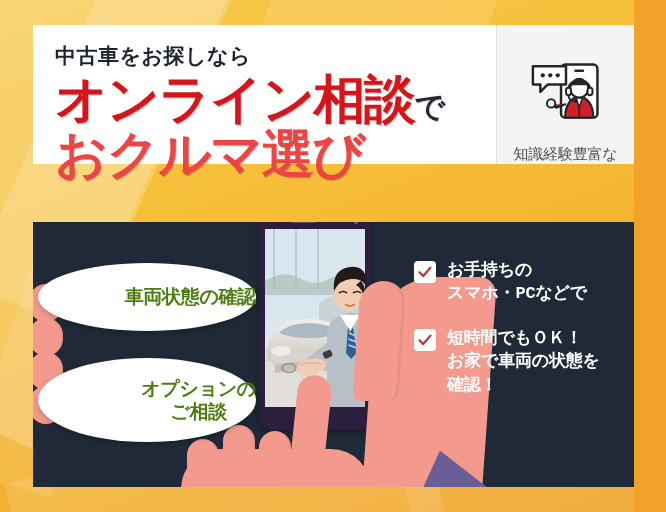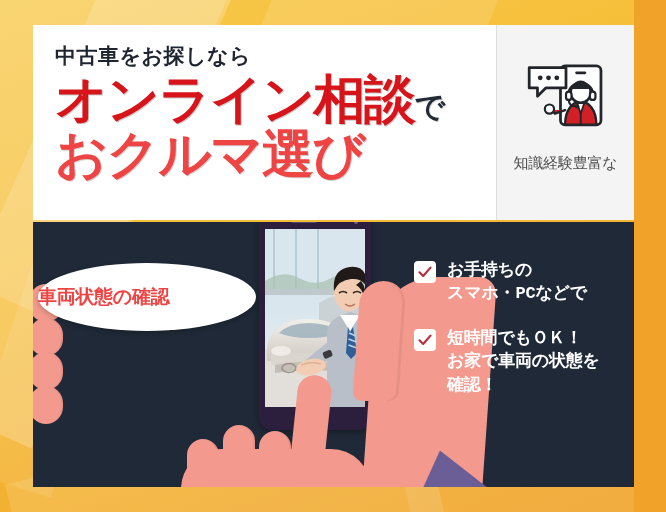--- a/index.html
+++ b/index.html
@@ -20,21 +20,21 @@
   #bg .s1 { width:300px; height:520px; left:-150px; top:-110px; transform:rotate(24deg); }
   #bg .s2 { width:120px; height:520px; left:70px;  top:-190px; transform:rotate(24deg); background:rgba(255,255,255,.16); }
   #bg .s3 { width:210px; height:300px; left:300px; top:-200px; transform:rotate(22deg); background:rgba(255,255,255,.13); }
   #bg .s4 { width:420px; height:260px; left:30px;  top:430px;  transform:rotate(-14deg); background:rgba(255,255,255,.13); }
   #bg .s5 { width:330px; height:200px; left:420px; top:440px;  transform:rotate(-12deg); background:rgba(255,255,255,.10); }
   #bg .s6 { width:90px;  height:240px; left:0px;   top:250px;  transform:rotate(18deg); background:rgba(255,255,255,.10); }
   #bg .right-solid { position:absolute; right:0; top:0; width:32px; height:512px; background:#F0A229; }
 
   
   #header-card {
-    position:absolute; left:33px; top:25px; width:601px; height:195px;
+    position:absolute; left:33px; top:25px; width:601px; height:139px;
     background:#FFFFFF; display:flex;
   }
   #headline-area { width:463px; padding:20px 0 0 22px; position:relative; }
 
   .kicker {
     font-size:21px; font-weight:700; color:#1E2430;
     letter-spacing:.5px; line-height:1;
   }
   .headline-1 {
     margin-top:9px; font-size:52px; font-weight:900; line-height:.96;
@@ -131,22 +131,22 @@
   #hand-bottom .g3 { left:78px; height:52px; }
   #hand-bottom .index {
     position:absolute; left:112px; bottom:30px; width:34px; height:118px;
     background:#F4998D; border-radius:17px 17px 6px 6px;
     transform:rotate(6deg);
   }
 
   
   .pill {
     position:absolute; background:#FFFFFF; border-radius:50%;
-    display:flex; align-items:center; justify-content:flex-start;
-    text-align:center; color:#ef4444; font-weight:900;
+    display:flex; align-items:center; justify-content:flex-end;
+    text-align:center; color:#4d7c0f; font-weight:900;
     line-height:1.22; letter-spacing:-.3px;
     box-shadow:0 2px 5px rgba(0,0,0,.22);
   }
   #pill-1 { left:5px;  top:41px;  width:218px; height:68px; font-size:19px; }
   #pill-2 { left:5px;  top:136px; width:218px; height:84px; font-size:19px; }
 
   
   #checklist { position:absolute; left:381px; top:37px; width:215px;font-family:Liberation Mono, monospace; }
   .check-row { display:flex; align-items:flex-start; margin-bottom:21px; }
   .checkbox {
@@ -297,20 +297,24 @@
   <div id="hand-bottom">
     <div class="index"></div>
     <div class="fg g1"></div>
     <div class="fg g2"></div>
     <div class="fg g3"></div>
     <div class="palm"></div>
   </div>
 
   <div id="pill-1" class="pill">
     <span>車両状態の確認</span>
+  </div>
+  <div id="pill-2" class="pill">
+    <span style="white-space:pre-line">オプションの
+ご相談</span>
   </div>
 
   <div id="checklist">
     <div class="check-row">
       <div class="checkbox">
         <svg width="16" height="16" viewBox="0 0 16 16">
           <path d="M2.5 8.3 L6.2 12 L13.5 3.6" fill="none" stroke="#B8303C" stroke-width="2.2" stroke-linecap="round" stroke-linejoin="round"></path>
         </svg>
       </div>
       <div class="check-text">お手持ちの

